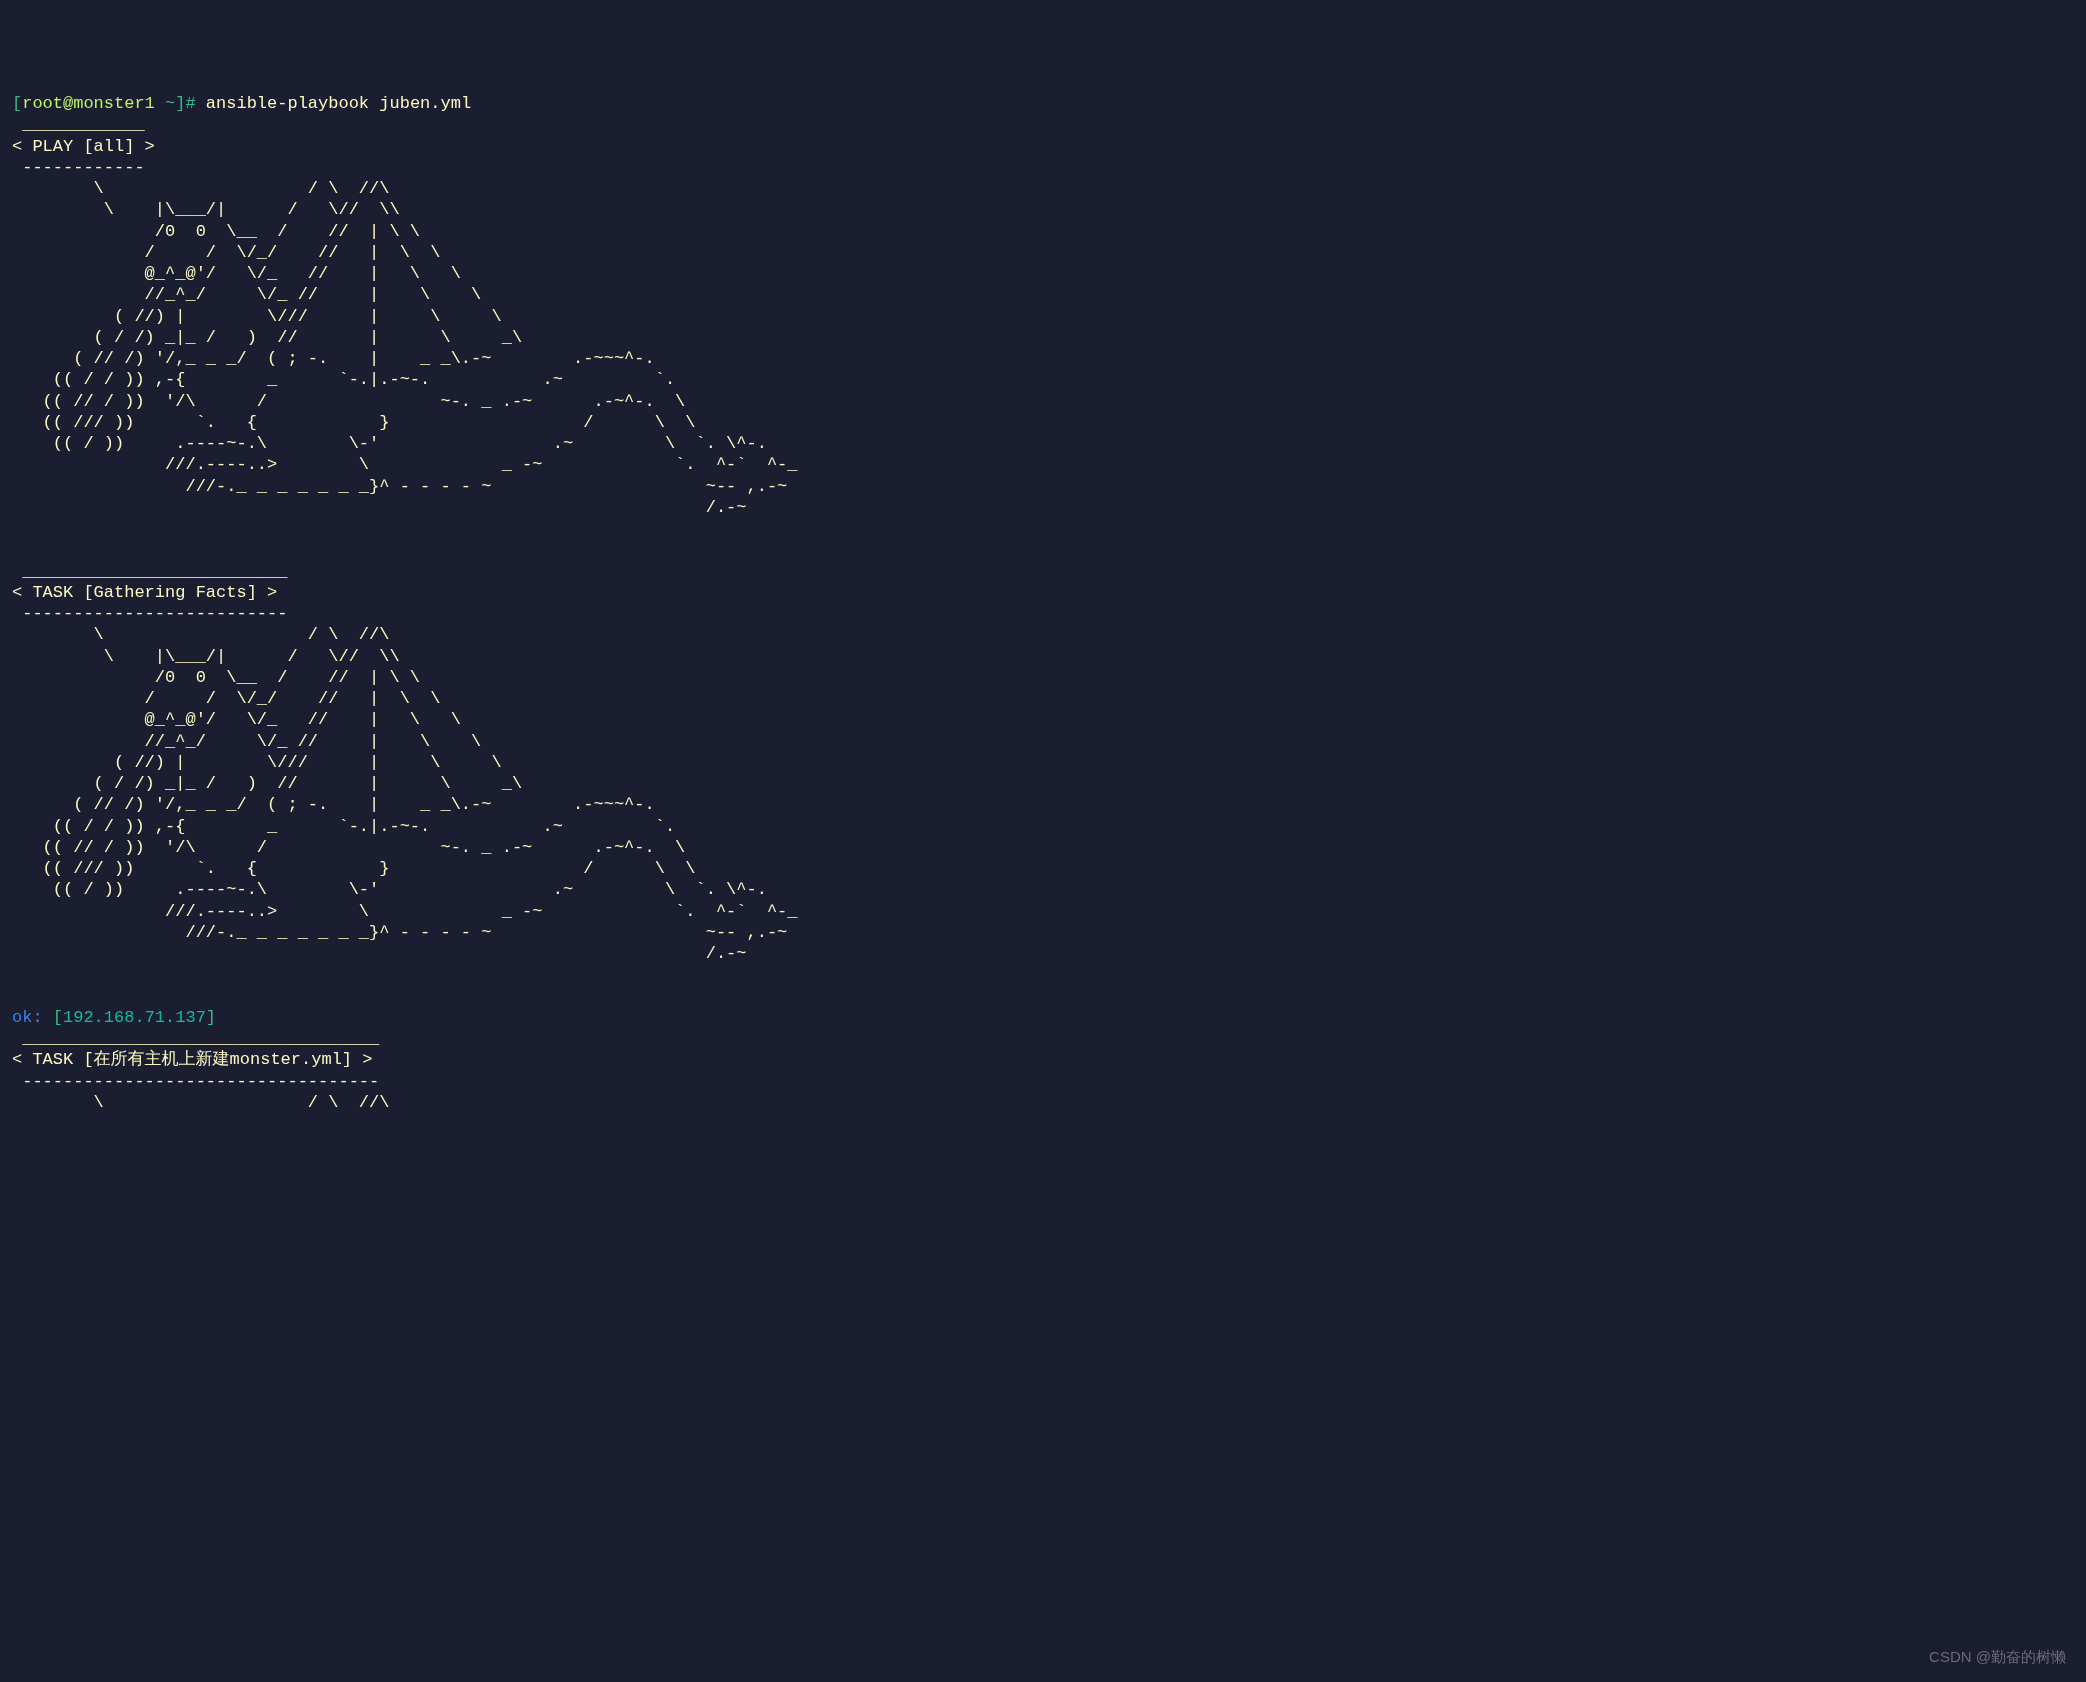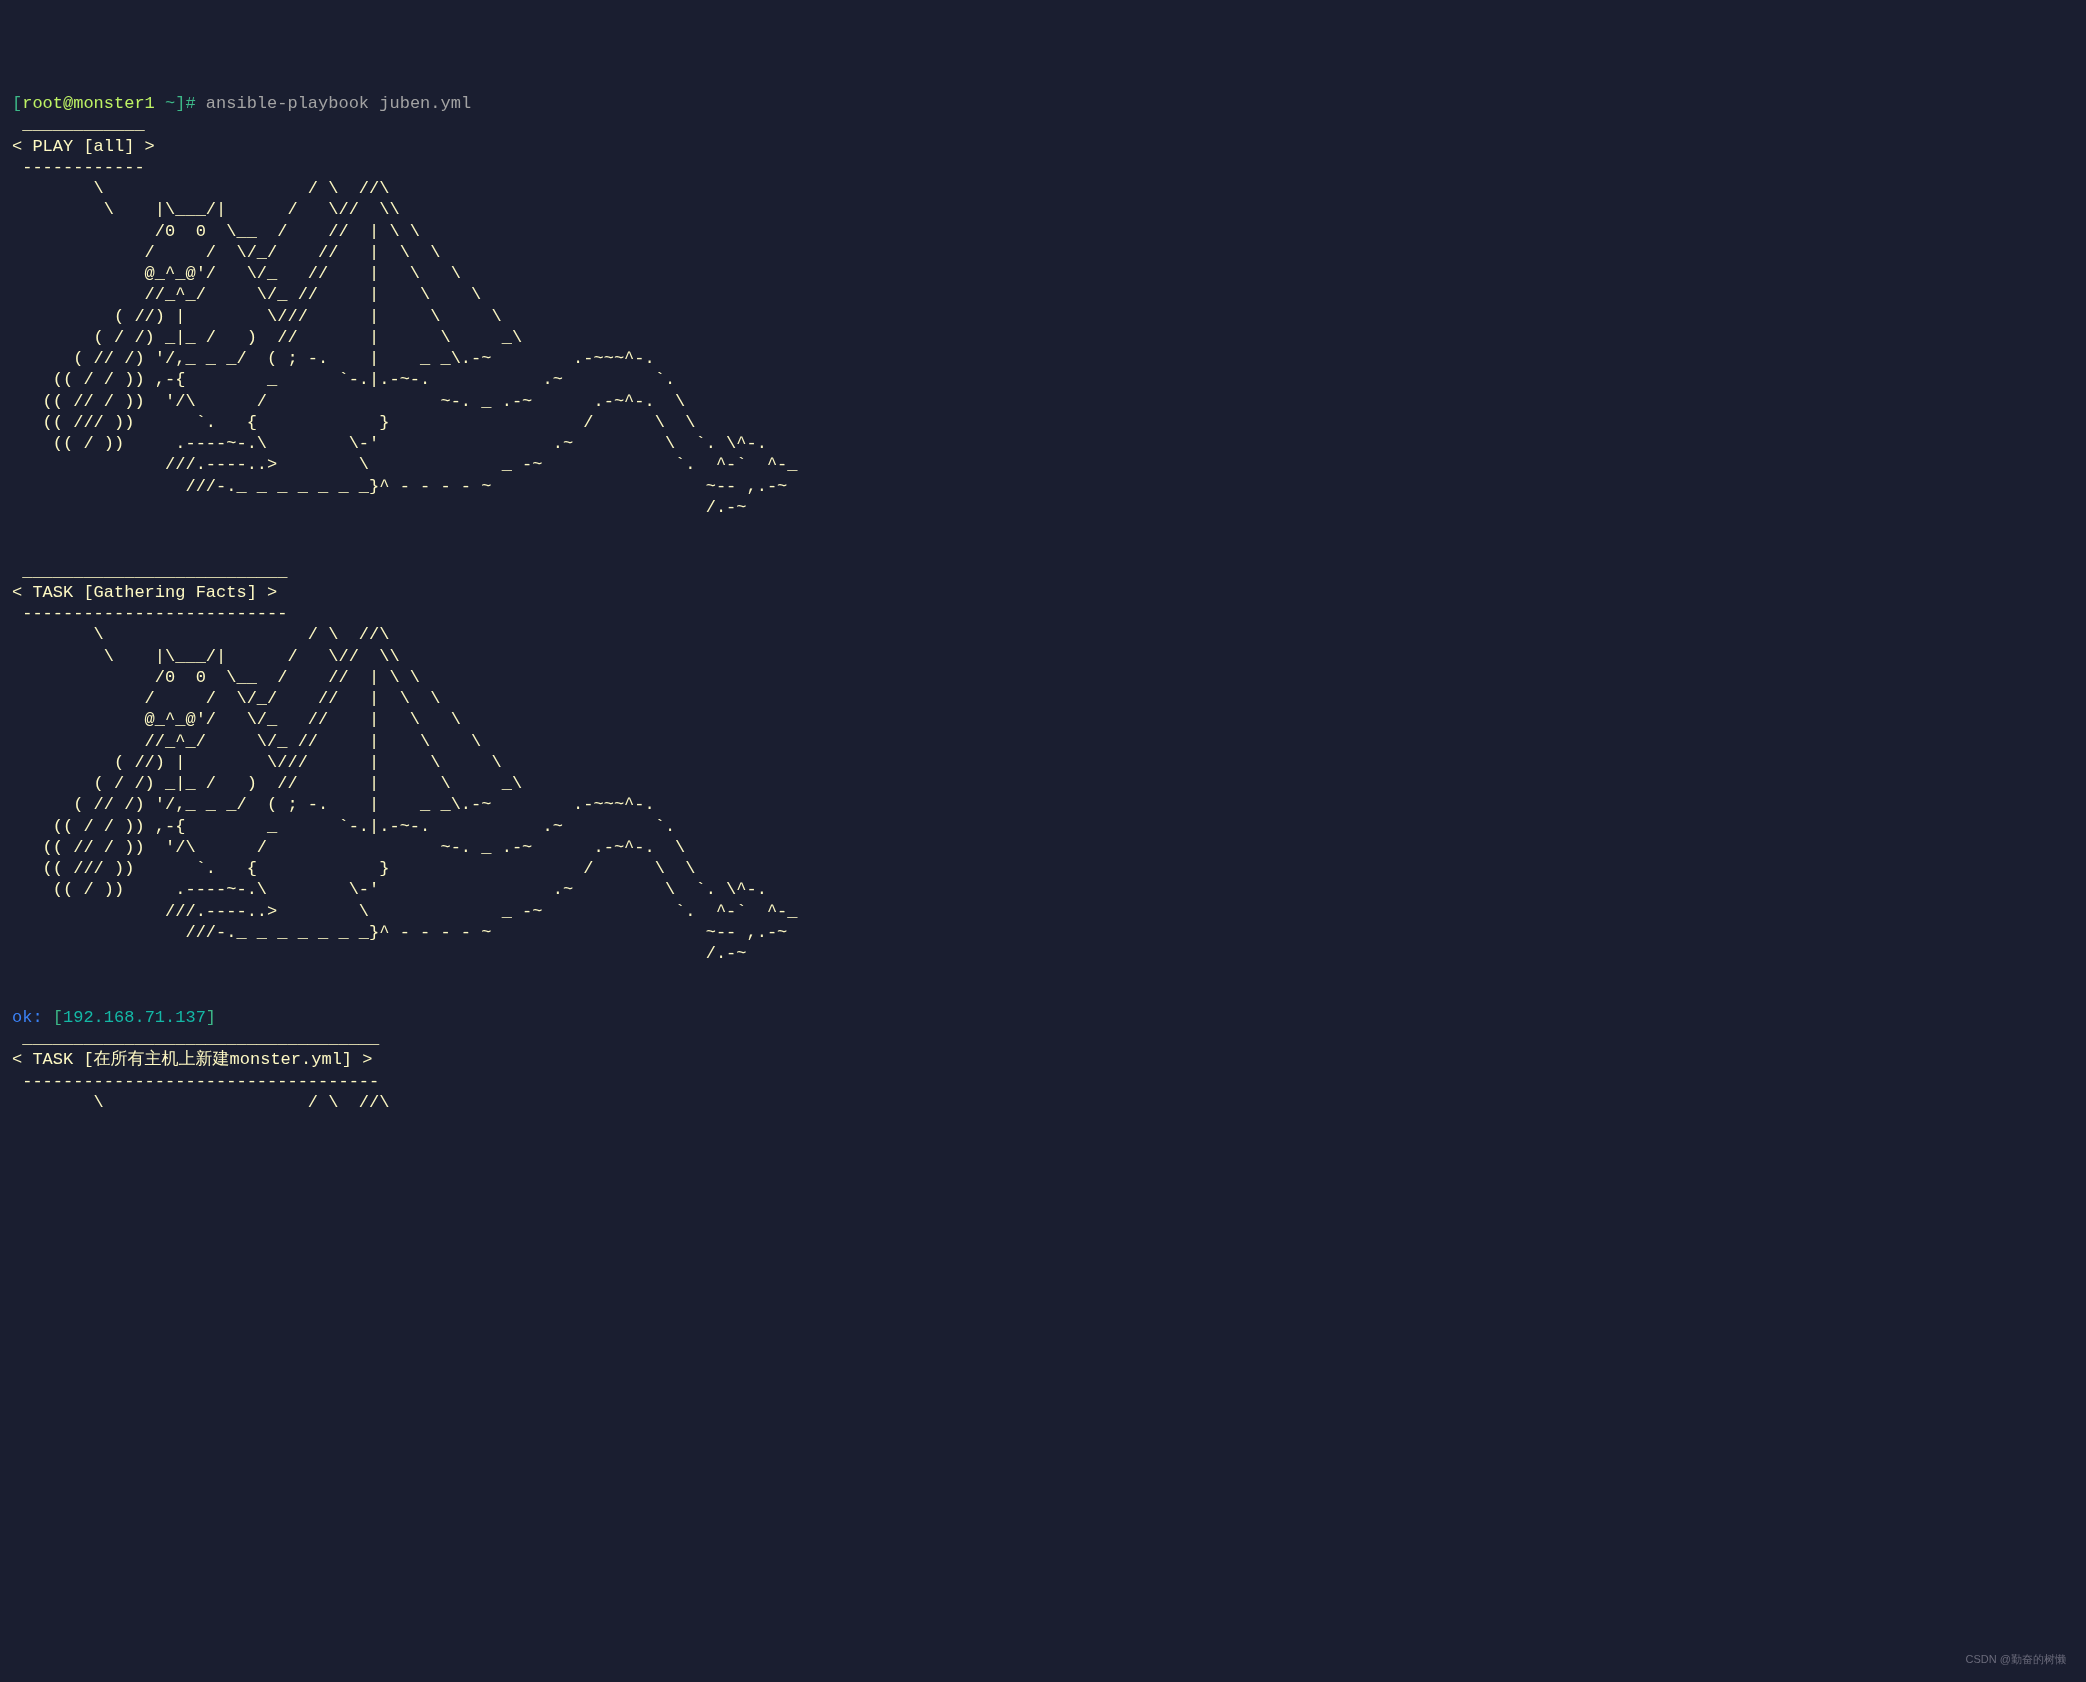--- a/index.html
+++ b/index.html
@@ -19,41 +19,41 @@
       width: 2086px;
       height: 1682px;
     }
     .prompt-bracket {
       color: #3db888;
     }
     .prompt-user {
       color: #bef264;
     }
     .prompt-command {
-      color: #a3a3a3;
+      color: #fef9c3;
       font-family: Liberation Mono, monospace;
     }
     .ascii-art {
       color: #fef9c3;
     }
     .ok-label {
       color: #3b82f6;
     }
     .ok-bracket {
       color: #3db888;
     }
     .ok-ip {
       color: #14b8a6;
     }
     .watermark {
       position: absolute;
       bottom: 15px;
       right: 20px;
       color: #6a6a7a;
-      font-size: 11px;
+      font-size: 15px;
       font-family: sans-serif;
     }
   </style>
 </head>
 <body>
 
 
 
 <div><span><span class="prompt-bracket">[</span><span class="prompt-user">root@monster1</span><span class="prompt-bracket"> ~</span><span class="prompt-bracket">]# </span><span class="prompt-command">ansible-playbook juben.yml</span></span>
 <span class="ascii-art"> ____________</span>

